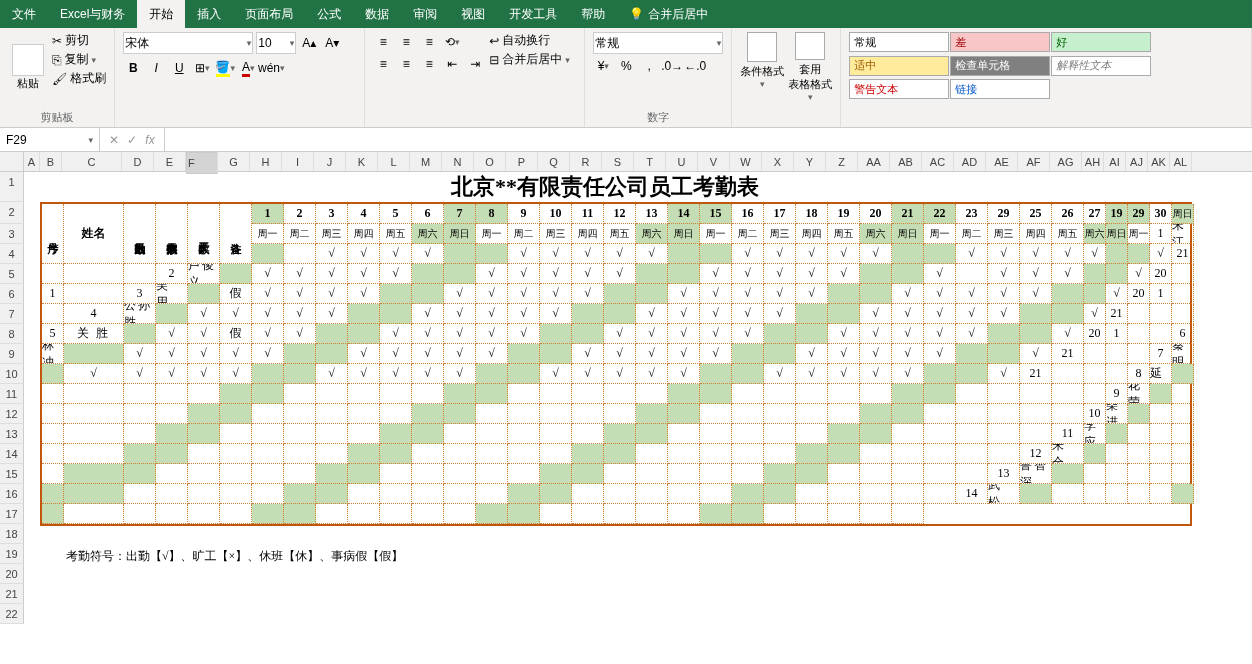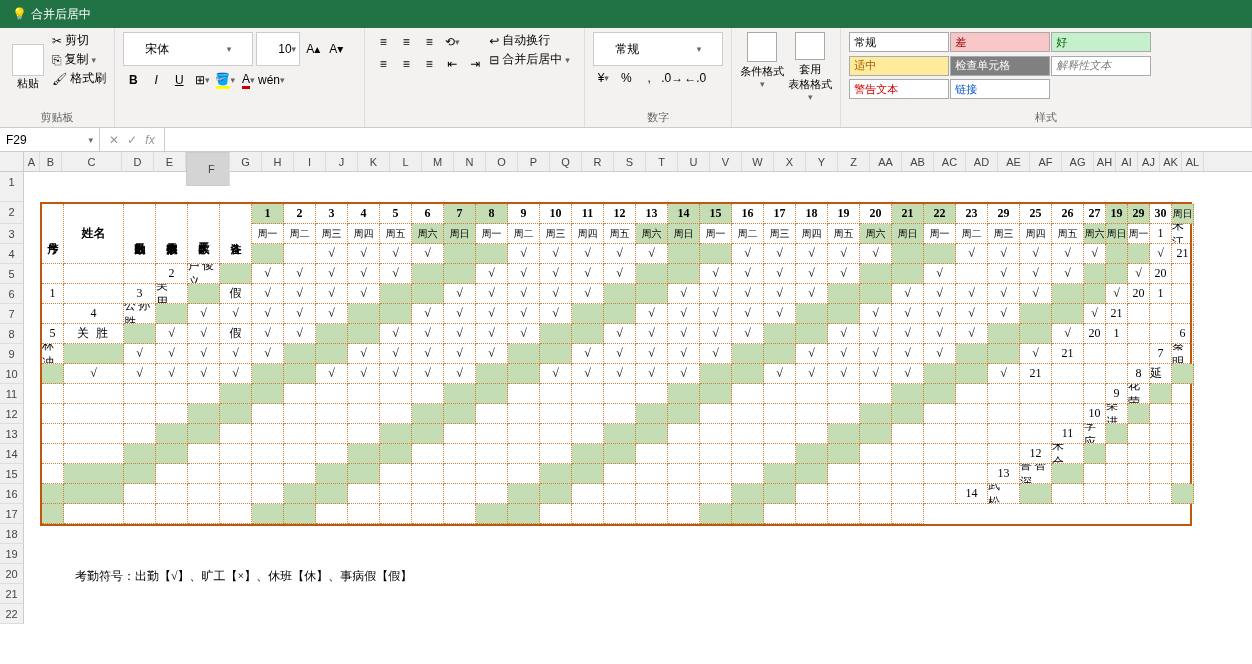--- a/index.html
+++ b/index.html
@@ -14,21 +14,21 @@
 
 .ribbon { background: #f3f2f1; height: 100px; display: flex; border-bottom: 1px solid #ccc; }
 .rgroup { border-right: 1px solid #dedede; padding: 4px 8px 0 8px; display: flex; flex-direction: column; justify-content: space-between; position: relative; }
 .rgroup-label { text-align: center; font-size: 11px; color: #666; padding: 2px 0; }
 .rgroup-body { display: flex; gap: 4px; height: 70px; }
 .paste-big { display: flex; flex-direction: column; align-items: center; justify-content: center; width: 40px; }
 .paste-big .icon { width: 32px; height: 32px; background: #fff; border: 1px solid #ccc; }
 .col { display: flex; flex-direction: column; gap: 2px; }
 .row { display: flex; align-items: center; gap: 3px; }
 .ibtn { width: 20px; height: 20px; border: 1px solid transparent; background: none; display: flex; align-items: center; justify-content: center; font-size: 12px; cursor: pointer; }
-.sel { height: 34px; border: 1px solid #ccc; background: #fff; padding: 0 21px; font-size: 12px; display: flex; align-items: center; }
+.sel { height: 22px; border: 1px solid #ccc; background: #fff; padding: 0 1px; font-size: 12px; display: flex; align-items: center; }
 .dd { font-size: 9px; color: #666; }
 .vbtn { display: flex; flex-direction: column; align-items: center; width: 44px; font-size: 11px; }
 .vbtn .icon { width: 30px; height: 30px; border: 1px solid #aaa; background: #fff; margin-bottom: 2px; }
 .styles-grid { display: grid; grid-template-columns: repeat(3, 100px); gap: 1px; }
 .style-cell { height: 20px; border: 1px solid #aaa; display: flex; align-items: center; padding: 0 4px; font-size: 11px; }
 
 
 .fbar { height: 24px; display: flex; border-bottom: 1px solid #ccc; align-items: stretch; }
 .namebox { width: 100px; border-right: 1px solid #ccc; display: flex; align-items: center; padding: 0 6px; font-size: 12px; }
 .namebox .dd { margin-left: auto; }
@@ -53,20 +53,33 @@
 .acell.wk { background: #c5ddb5; }
 .acell.name { letter-spacing: 2px; justify-content: center; }
 .acell.v { font-family: SimSun; }
 .acell.vert { writing-mode: vertical-rl; text-orientation: upright; height: auto; line-height: 1; font-size: 11px; }
 .legend { font-family: SimSun; font-size: 12px; padding: 2px 8px; }
 </style>
 </head>
 <body>
 
 <div class="menubar">
+  <div id="menu-items" style="display: flex;">
+      <div class="menuitem">文件</div>
+      <div class="menuitem">Excel与财务</div>
+      <div class="menuitem active">开始</div>
+      <div class="menuitem">插入</div>
+      <div class="menuitem">页面布局</div>
+      <div class="menuitem">公式</div>
+      <div class="menuitem">数据</div>
+      <div class="menuitem">审阅</div>
+      <div class="menuitem">视图</div>
+      <div class="menuitem">开发工具</div>
+      <div class="menuitem">帮助</div>
+    </div>
   <div class="search-hint">
     <span>💡</span>
     <span>合并后居中</span>
   </div>
 </div>
 
 <div class="ribbon">
   <div class="rgroup">
     <div class="rgroup-body">
       <div class="paste-big">
@@ -195,21 +208,20 @@
           <div class="style-cell" style="background: rgb(255, 255, 255); color: rgb(0, 0, 0);">常规</div>
           <div class="style-cell" style="background: rgb(248, 198, 198); color: rgb(156, 0, 6);">差</div>
           <div class="style-cell" style="background: rgb(198, 239, 206); color: rgb(0, 97, 0);">好</div>
           <div class="style-cell" style="background: rgb(255, 235, 156); color: rgb(156, 87, 0);">适中</div>
           <div class="style-cell" style="background: rgb(128, 128, 128); color: rgb(255, 255, 255);">检查单元格</div>
           <div class="style-cell" style="background: rgb(255, 255, 255); color: rgb(127, 127, 127); font-style: italic;">解释性文本</div>
           <div class="style-cell" style="background: rgb(255, 255, 255); color: rgb(204, 0, 0);">警告文本</div>
           <div class="style-cell" style="background: rgb(255, 255, 255); color: rgb(0, 85, 204);">链接</div>
         </div>
     </div>
-    <div class="rgroup-label">样式</div>
   </div>
 </div>
 
 <div class="fbar">
   <div class="namebox">
       <span>F29</span>
       <span class="dd">▾</span>
     </div>
   <div class="fxbtns">
     <span>✕</span>
@@ -280,20 +292,21 @@
         <div class="rh" style="height: 20px;">15</div>
         <div class="rh" style="height: 20px;">16</div>
         <div class="rh" style="height: 20px;">17</div>
         <div class="rh" style="height: 20px;">18</div>
         <div class="rh" style="height: 20px;">19</div>
         <div class="rh" style="height: 20px;">20</div>
         <div class="rh" style="height: 20px;">21</div>
         <div class="rh" style="height: 20px;">22</div>
       </div>
     <div class="cells" id="cells" style="width: 1168px;">
+        <div class="att-title" style="position: absolute; left: 16px; top: 0px; width: 1130px;">北京**有限责任公司员工考勤表</div>
         <div class="att-outer" style="position: absolute; left: 16px; top: 30px; width: 1152px;">
           <div style="display: grid; grid-template-columns: 22px 60px 32px 32px 32px 32px 32px 32px 32px 32px 32px 32px 32px 32px 32px 32px 32px 32px 32px 32px 32px 32px 32px 32px 32px 32px 32px 32px 32px 32px 32px 32px 22px 22px 22px 22px 22px;"></div>
           <div style="display: grid; grid-template-columns: 22px 60px 32px 32px 32px 32px 32px 32px 32px 32px 32px 32px 32px 32px 32px 32px 32px 32px 32px 32px 32px 32px 32px 32px 32px 32px 32px 32px 32px 32px 32px 32px 22px 22px 22px 22px 22px;">
             <div class="acell hdr vert" style="grid-area: span 3 / span 1; height: 60px;">序号</div>
             <div class="acell hdr" style="grid-area: span 3 / span 1; height: 60px;">姓名</div>
             <div class="acell hdr vert" style="grid-area: span 3 / span 1; height: 60px;">出勤天数</div>
             <div class="acell hdr vert" style="grid-area: span 3 / span 1; height: 60px;">事病假天数</div>
             <div class="acell hdr vert" style="grid-area: span 3 / span 1; height: 60px;">旷工天数</div>
             <div class="acell hdr vert" style="grid-area: span 3 / span 1; height: 60px;">备注</div>
             <div class="acell hdr wk" style="grid-area: span 1 / span 1; height: 20px; font-weight: bold;">1</div>
@@ -855,16 +868,16 @@
             <div class="acell v " style="grid-area: span 1 / span 1;"></div>
             <div class="acell v wk" style="grid-area: span 1 / span 1;"></div>
             <div class="acell v wk" style="grid-area: span 1 / span 1;"></div>
             <div class="acell v " style="grid-area: span 1 / span 1;"></div>
             <div class="acell " style="grid-area: span 1 / span 1;"></div>
             <div class="acell " style="grid-area: span 1 / span 1;"></div>
             <div class="acell " style="grid-area: span 1 / span 1;"></div>
             <div class="acell " style="grid-area: span 1 / span 1;"></div>
           </div>
         </div>
-        <div class="legend" style="position: absolute; left: 43px; top: 374px; margin-top: 20px;">考勤符号：出勤【√】、旷工【×】、休班【休】、事病假【假】</div>
+        <div class="legend" style="position: absolute; left: 34px; top: 374px;">考勤符号：出勤【√】、旷工【×】、休班【休】、事病假【假】</div>
       </div>
   </div>
 </div>
 
 </body></html>

